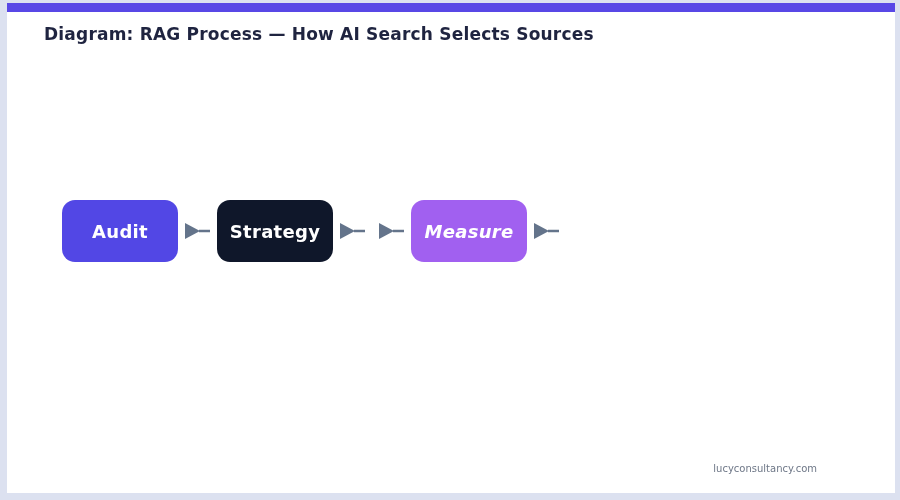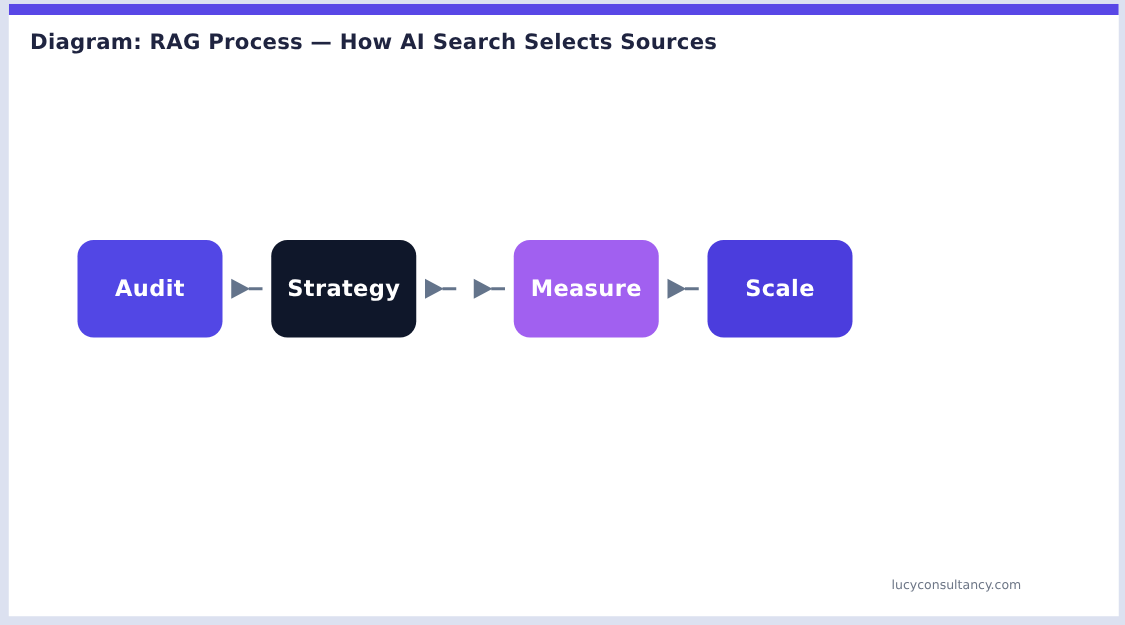--- a/index.html
+++ b/index.html
@@ -24,37 +24,37 @@
   }
   .top-bar {
     position: absolute;
     left: 7px;
     right: 5px;
     top: 3px;
     height: 9px;
   }
   .page-title {
     position: absolute;
-    left: 24px;
+    left: 44px;
     top: 24px;
     font-size: 17px;
     font-weight: bold;
     letter-spacing: 0.2px;
   }
   .flow-row {
     position: absolute;
     left: 62px;
     top: 200px;
     height: 62px;
     display: flex;
     align-items: center;
   }
   .step {
     width: 116px;
-    height: 78px;
+    height: 62px;
     border-radius: 13px;
     display: flex;
     align-items: center;
     justify-content: center;
     color: #ffffff;
     font-size: 18px;
     font-weight: bold;
     letter-spacing: 0.3px;
     box-sizing: border-box;
     flex: 0 0 auto;
@@ -96,23 +96,22 @@
         <polygon points="1,3 1,19 16,11" fill="#64748b"></polygon>
         <line x1="15" y1="11" x2="26" y2="11" stroke="#64748b" stroke-width="2.5"></line>
       </svg>
     </div>
     <div class="arrow-slot">
       <svg width="27" height="22" viewBox="0 0 27 22">
         <polygon points="1,3 1,19 16,11" fill="#64748b"></polygon>
         <line x1="15" y1="11" x2="26" y2="11" stroke="#64748b" stroke-width="2.5"></line>
       </svg>
     </div>
-    <div class="step" style="background: rgb(161, 96, 240);">Measure</div>
+    <div class="step" style="background: rgb(161, 96, 240); font-style: italic;">Measure</div>
     <div class="arrow-slot">
       <svg width="27" height="22" viewBox="0 0 27 22">
         <polygon points="1,3 1,19 16,11" fill="#64748b"></polygon>
         <line x1="15" y1="11" x2="26" y2="11" stroke="#64748b" stroke-width="2.5"></line>
       </svg>
     </div>
-    <div class="step" style="background: rgb(75, 61, 221);">Scale</div>
   </div>
 
 <div class="footer-url" style="color: rgb(110, 119, 135);">lucyconsultancy.com</div>
 
 </body></html>

